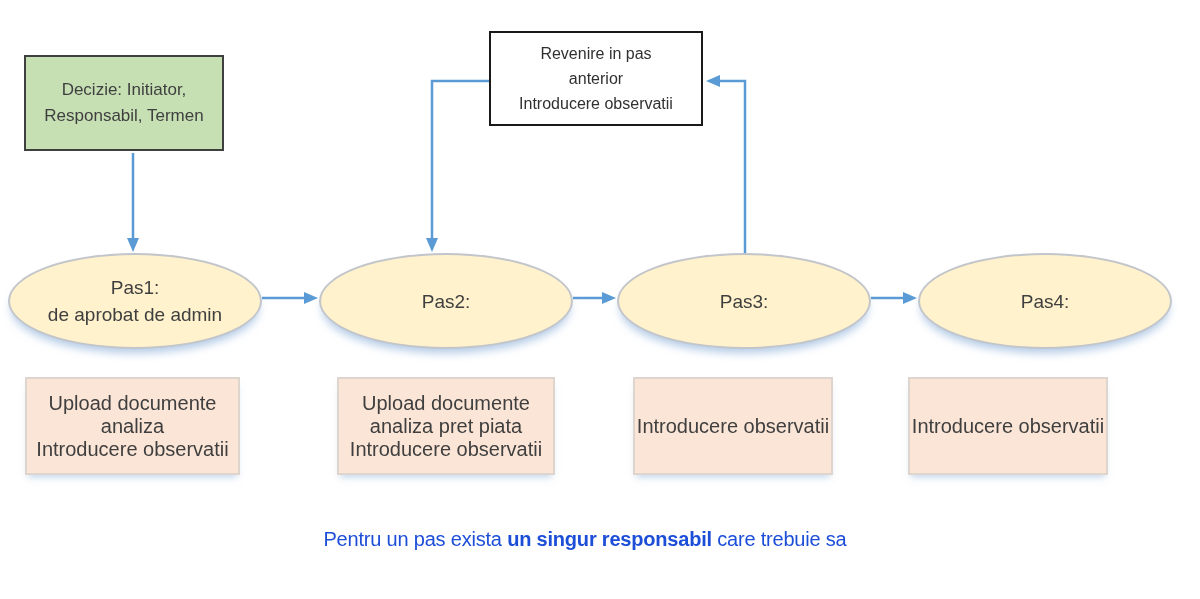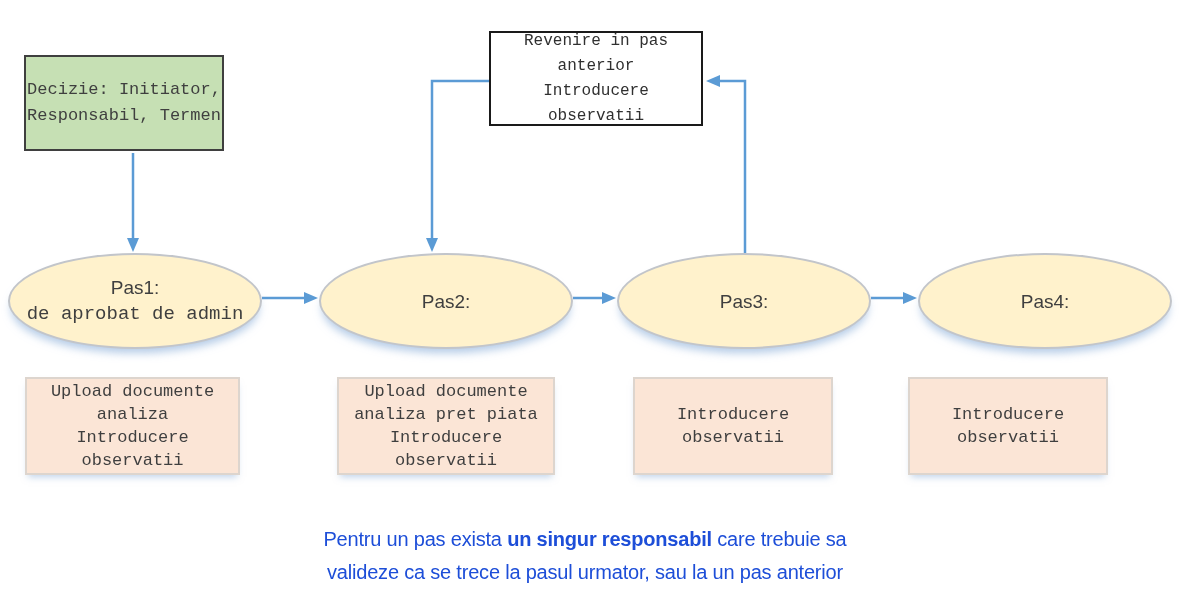--- a/index.html
+++ b/index.html
@@ -7,21 +7,21 @@
     width: 1200px; height: 599px; position: relative; overflow: hidden;
     font-family: "Liberation Sans", sans-serif;
     color: #3f3f3f;
   }
   .abs { position: absolute; box-sizing: border-box; }
   .center-flex {
     display: flex; flex-direction: column;
     align-items: center; justify-content: center;
     text-align: center;
   }
-  .ml { white-space: pre-line; font-family: Liberation Mono, monospace; }
+  .ml { white-space: pre-line; }
 
   
   .decision-box {
     left: 24px; top: 55px; width: 200px; height: 96px;
     background: #c6e0b4; border: 2px solid #3f3f3f;
     font-size: 17px; line-height: 26px;
   }
 
   
   .return-box {
@@ -38,21 +38,21 @@
     box-shadow: 0 7px 8px -3px rgba(130, 168, 214, 0.6);
     font-size: 19px; line-height: 27px;
   }
   .step-ellipse .step-title { font-size: 19px; }
 
   
   .action-box {
     top: 377px; height: 98px;
     background: #fbe5d6; border: 2px solid #ddd5ce;
     box-shadow: 0 5px 7px -3px rgba(130, 168, 214, 0.5);
-    font-size: 17px; line-height: 23px;
+    font-size: 20px; line-height: 23px;
   }
 
   
   .note {
     left: 0; top: 523px; width: 1170px;
     text-align: center;
     color: #1d4ed8; font-size: 20px; line-height: 33px;
     letter-spacing: -0.2px;
   }
   .note b { font-weight: 700; }
@@ -113,14 +113,13 @@
 </div>
 <div class="abs center-flex action-box" style="left:633px; width:200px">
   <div class="ml">Introducere observatii</div>
 </div>
 <div class="abs center-flex action-box" style="left:908px; width:200px">
   <div class="ml">Introducere observatii</div>
 </div>
 
 <div class="abs note">
   <span>Pentru un pas exista </span><b>un singur responsabil</b><span> care trebuie sa</span><br>
-  <span>valideze ca se trece la pasul urmator, sau la un pas anterior</span>
 </div>
 
 </body></html>

